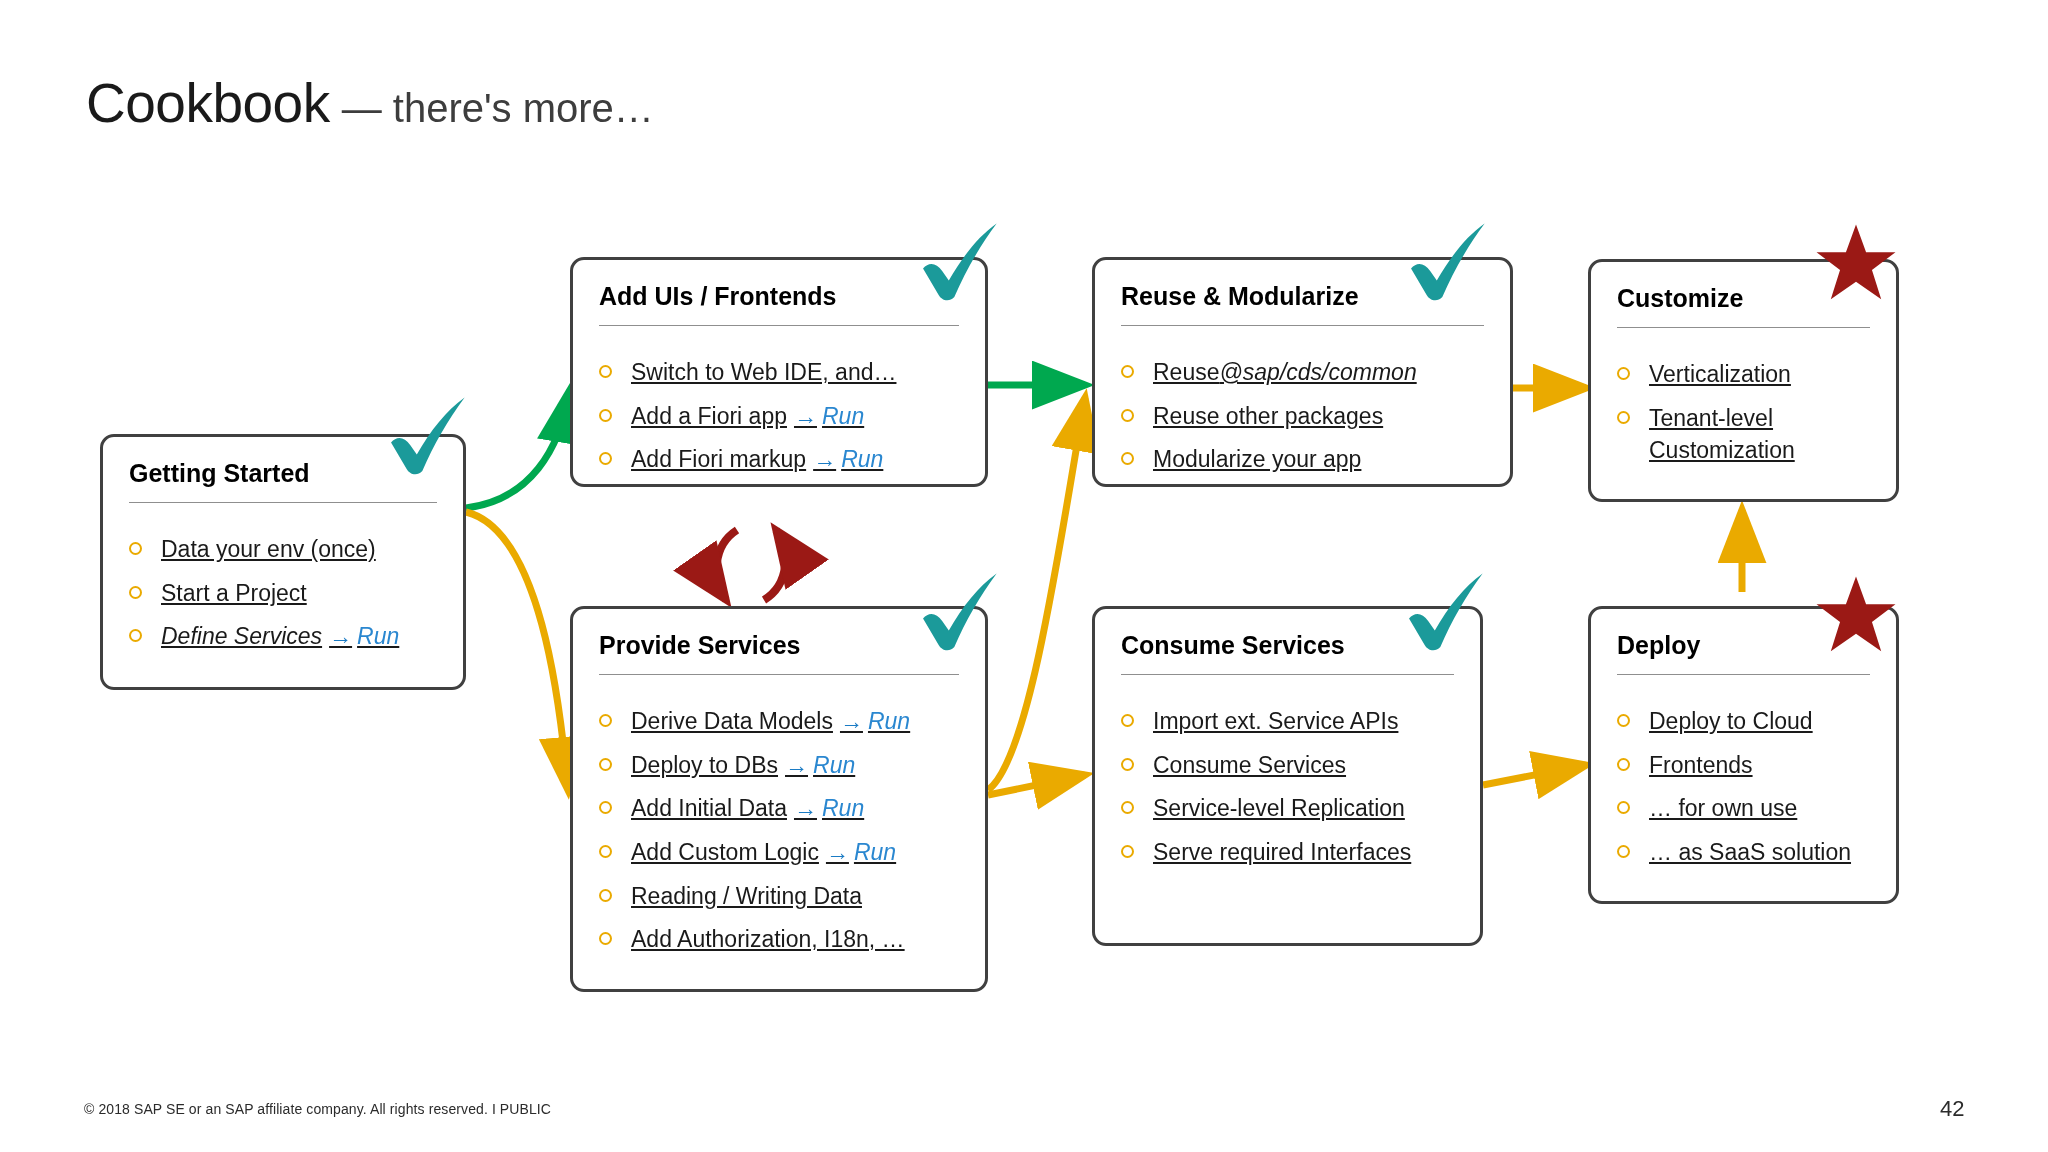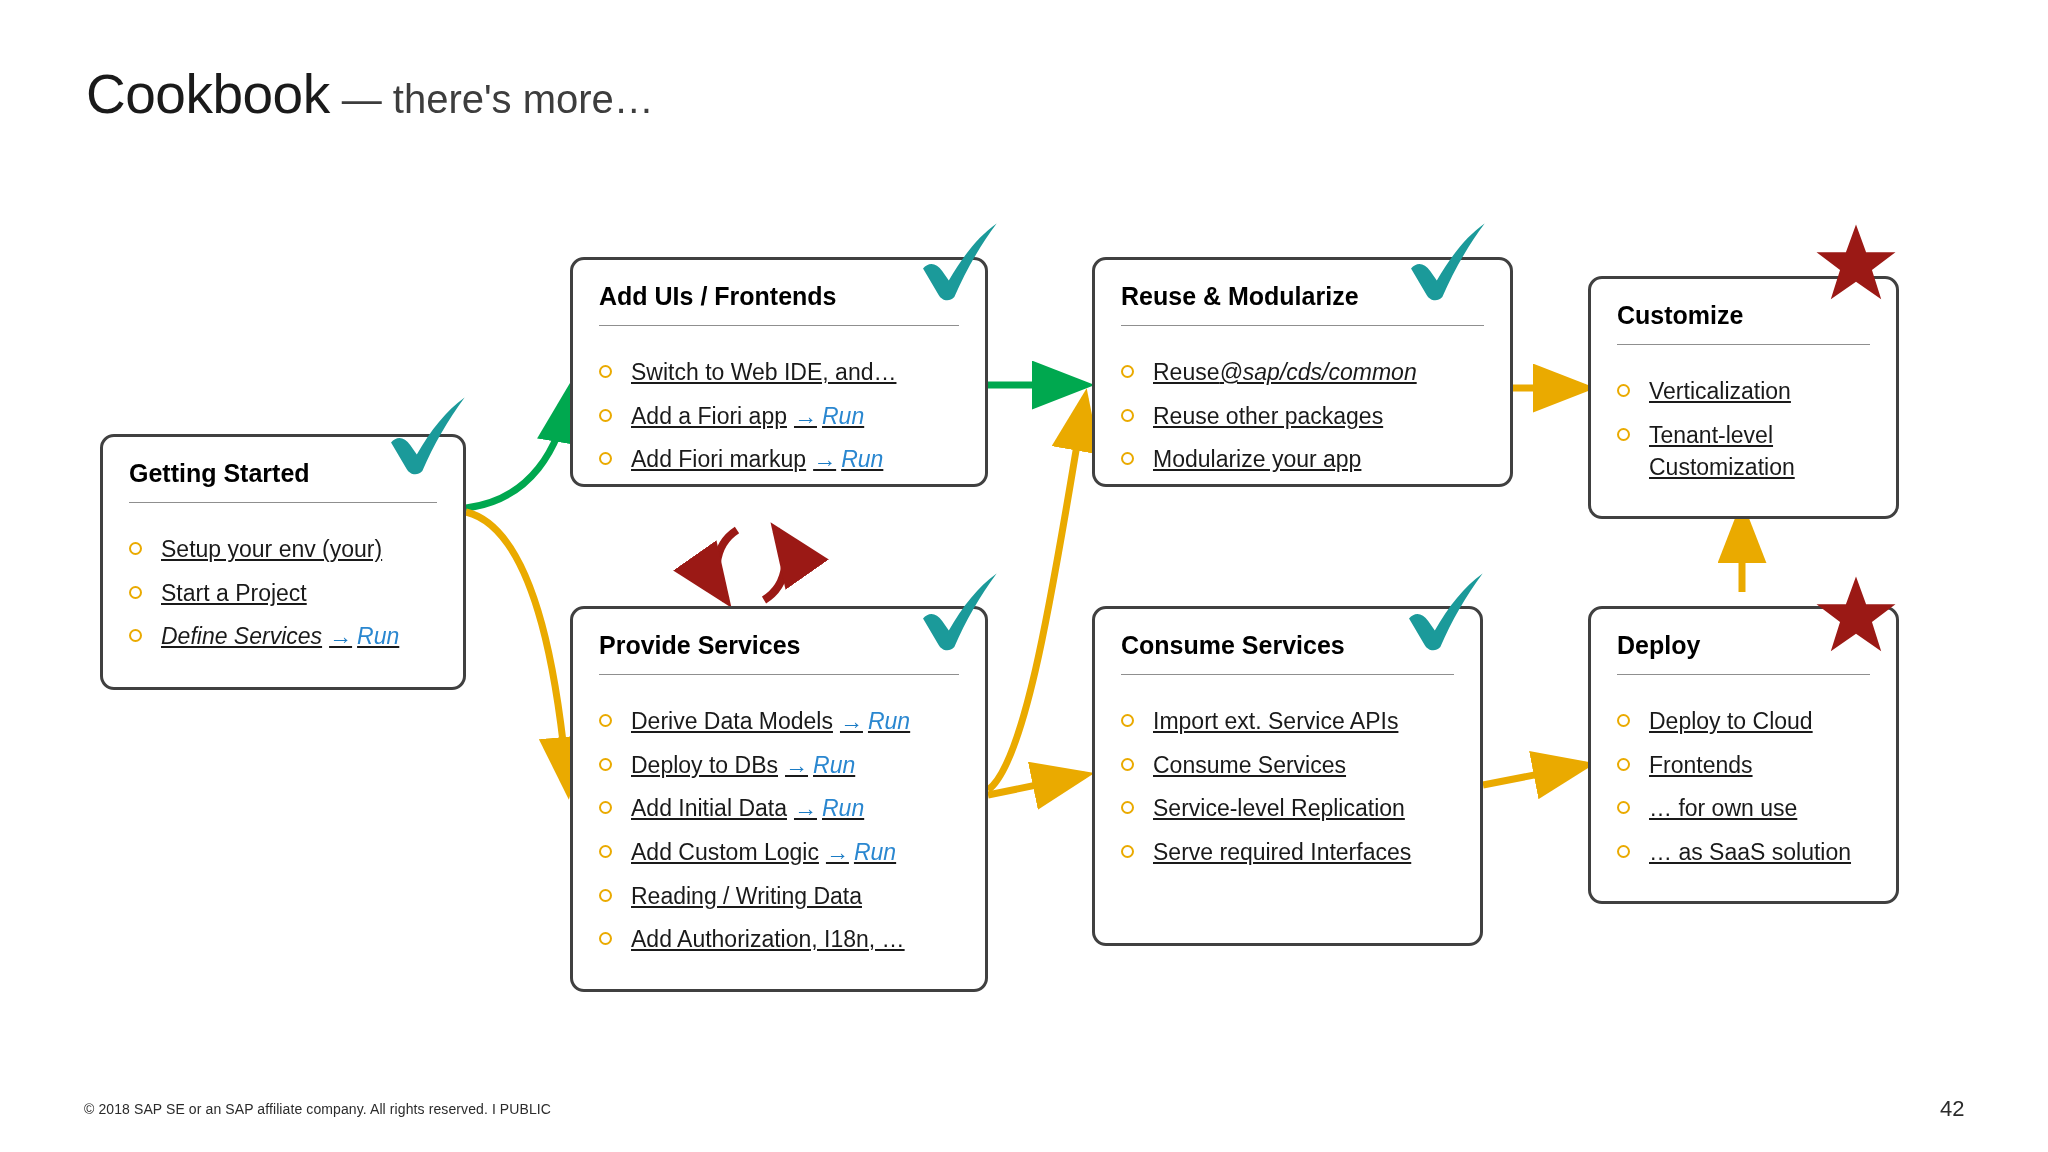--- a/index.html
+++ b/index.html
@@ -12,21 +12,21 @@
     height: 1152px;
     position: relative;
     font-family: "Liberation Sans", sans-serif;
     overflow: hidden;
   }
 
   
   #title-area {
     position: absolute;
     left: 86px;
-    top: 62px;
+    top: 71px;
     white-space: nowrap;
   }
   #title-main {
     font-size: 55px;
     font-weight: 400;
     color: #1a1a1a;
     letter-spacing: -0.5px;
   }
   #title-sub {
     font-size: 40px;
@@ -179,21 +179,21 @@
       <path d="M 764,600 C 790,584 790,550 776,530" fill="none" stroke="#9b1915" stroke-width="8" stroke-linecap="butt" marker-end="url(#mk-red)"></path>
     </g>
   </svg>
 
   <div class="card" style="left:100px; top:434px; width:366px; height:256px;">
     <div class="card-title">Getting Started</div>
     <div class="card-rule"></div>
     <div class="card-list">
       <div class="card-item">
         <span class="bullet"></span>
-        <span class="item-text">Setup your env (your)</span>
+        <span class="item-text">Data your env (once)</span>
       </div>
       <div class="card-item">
         <span class="bullet"></span>
         <span class="item-text">Start a Project</span>
       </div>
       <div class="card-item">
         <span class="bullet"></span>
         <span class="item-text ital">Define Services</span>
         <span class="arrow-glyph">→</span>
         <span class="run-link">Run</span>
@@ -315,21 +315,21 @@
       <div class="card-item">
         <span class="bullet"></span>
         <span class="item-text">Serve required Interfaces</span>
       </div>
     </div>
   </div>
   <svg class="deco" style="left:1398px; top:568px;" width="92" height="92" viewBox="0 0 100 100">
     <path d="M12 55 C 18 48, 26 48, 33 58 L 40 68 C 55 42, 72 20, 92 6 C 74 30, 58 58, 46 86 C 40 92, 32 90, 28 82 Z" fill="#1b9a9a"></path>
   </svg>
 
-  <div class="card" style="left:1588px; top:276px; width:311px; height:243px;">
+  <div class="card" style="left:1588px; top:259px; width:311px; height:243px;">
     <div class="card-title">Customize</div>
     <div class="card-rule"></div>
     <div class="card-list">
       <div class="card-item">
         <span class="bullet"></span>
         <span class="item-text">Verticalization</span>
       </div>
       <div class="card-item" style="white-space:normal;">
         <span class="bullet"></span>
         <span class="item-text wrap" style="max-width:200px;">Tenant-level Customization</span>

